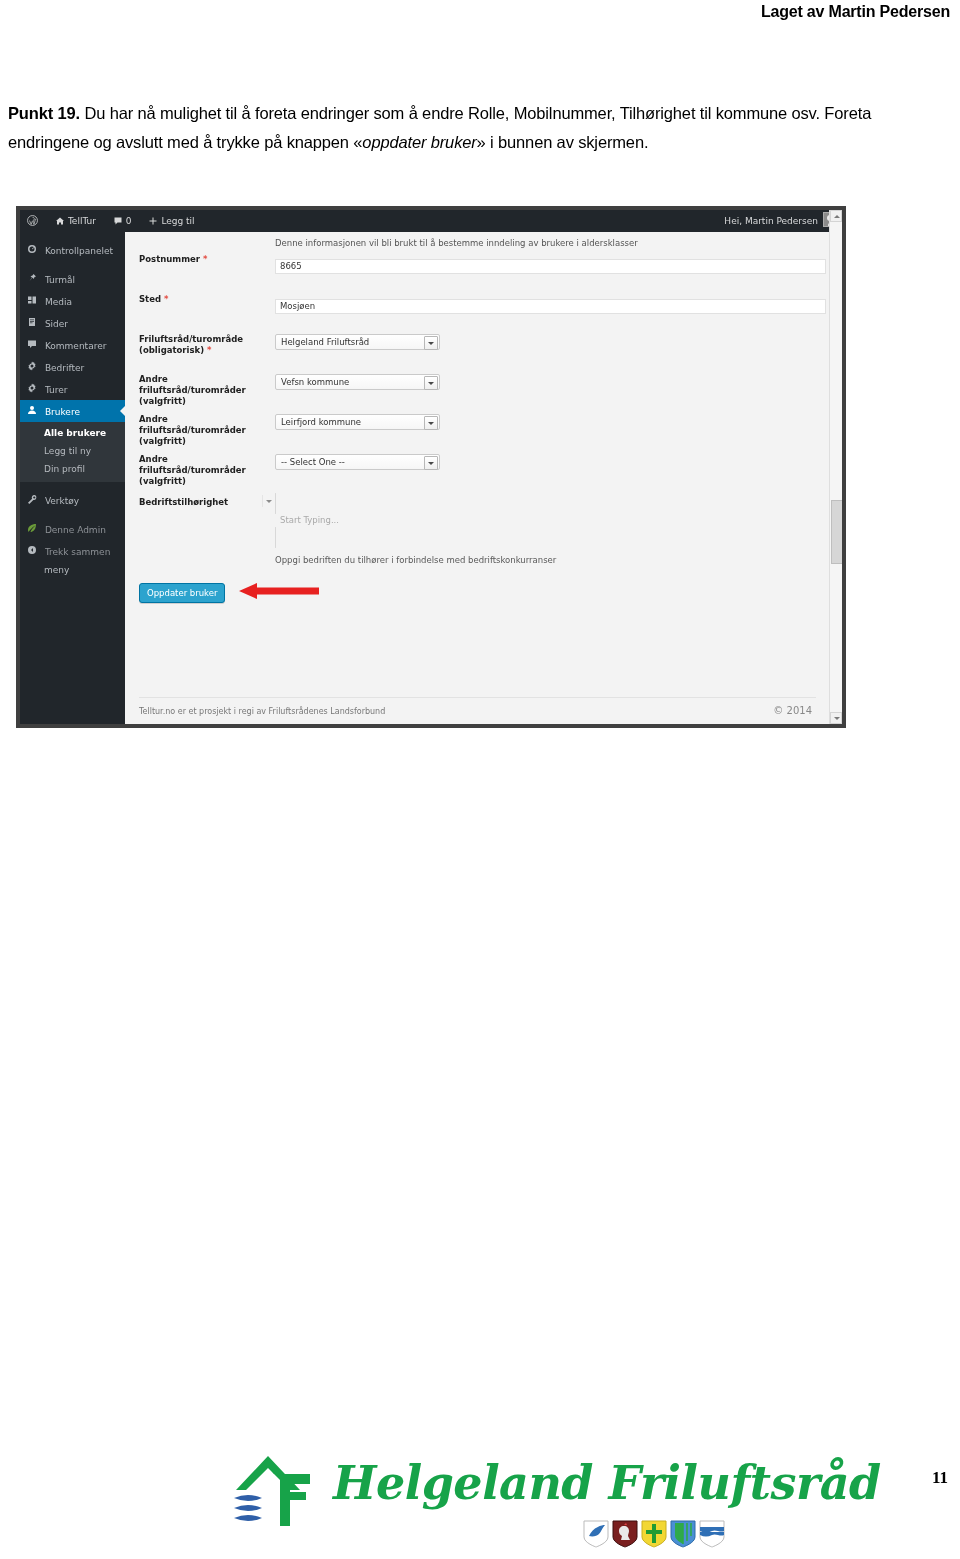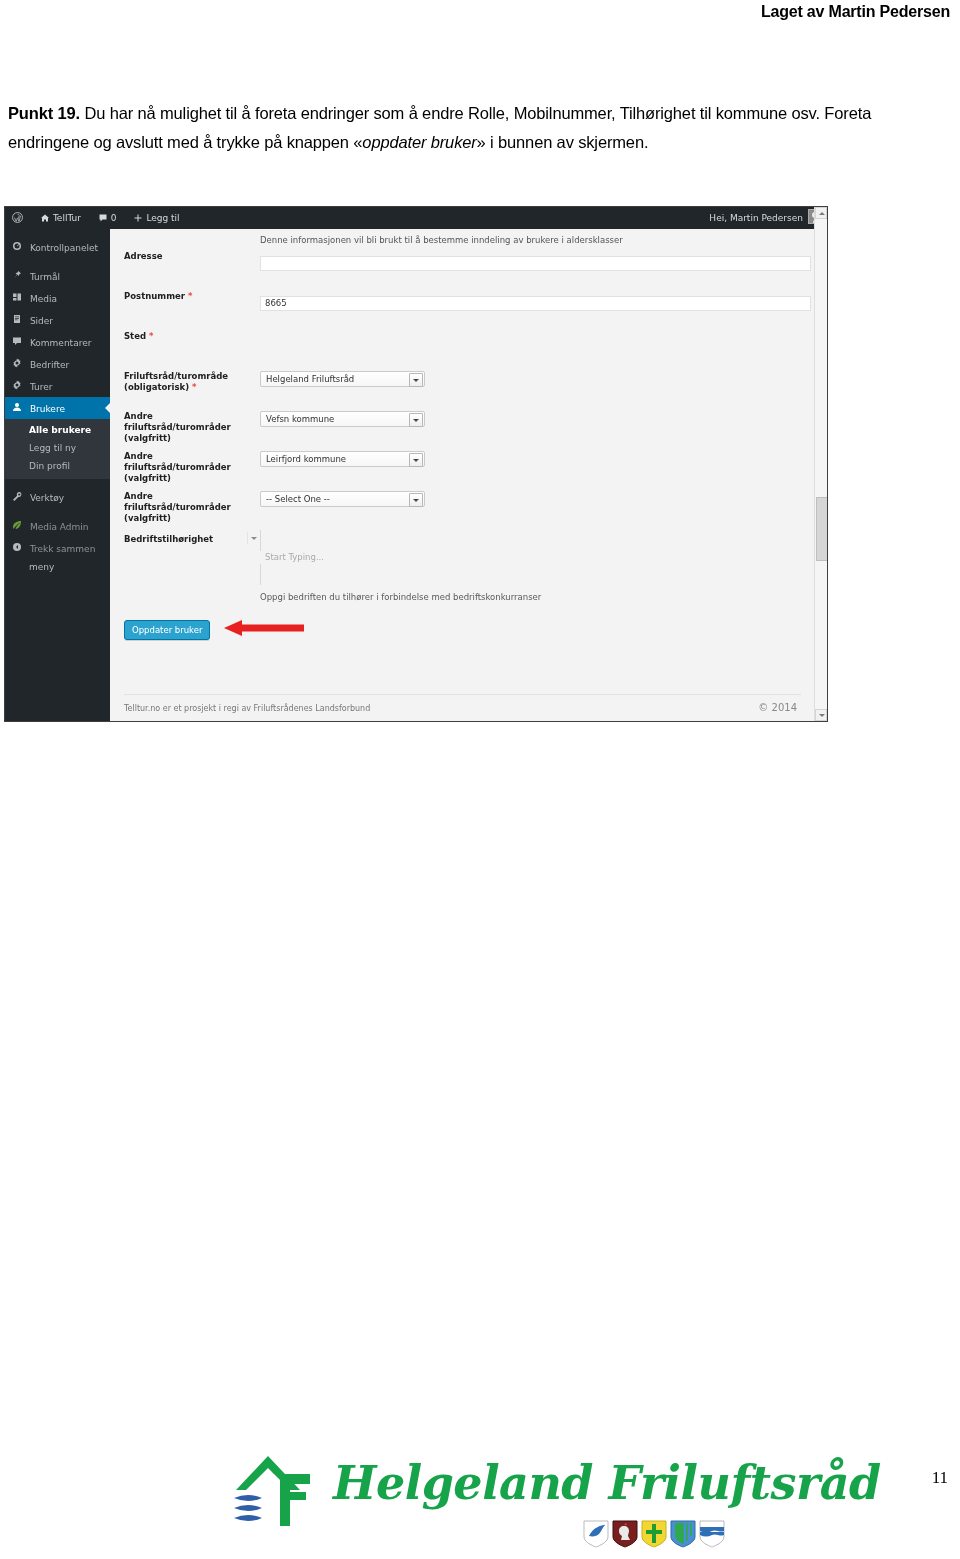--- a/index.html
+++ b/index.html
@@ -21,22 +21,22 @@
   
   .instruction{
     position:absolute;top:82px;left:8px;width:912px;
     font-size:16.5px;line-height:29px;color:#000;letter-spacing:-.15px;
   }
   .instruction b{font-weight:bold;}
   .instruction i{font-style:italic;}
 
   
   .shot{
-    position:absolute;left:4px;top:206px;width:822px;height:514px;
-    background:#f1f1f1;border:1px solid #404040;overflow:hidden;
+    position:absolute;left:16px;top:206px;width:822px;height:514px;
+    background:#f1f1f1;border:4px solid #404040;overflow:hidden;
     font-family:"DejaVu Sans", sans-serif;
     filter:contrast(1.02);
   }
   
   .adminbar{
     position:absolute;left:0;top:0;width:822px;height:22px;background:#23282d;
     color:#c3c4c5;font-size:9px;line-height:22px;white-space:nowrap;
   }
   .ab-item{display:inline-block;padding:0 7px;vertical-align:top;color:#d6d7d8;}
   .ab-item svg{vertical-align:-2px;}
@@ -165,20 +165,21 @@
   }
   .logo-text{
     position:absolute;left:105px;top:8px;
     font-family:"DejaVu Serif", serif;font-style:italic;font-weight:bold;
     font-size:46px;color:#17a349;letter-spacing:-.5px;white-space:nowrap;
   }
   .shields{position:absolute;left:355px;top:72px;width:145px;height:28px;}
   .page-num{
     position:absolute;right:12px;top:1468px;font-size:17px;color:#000;
     font-family:"Liberation Serif", serif;
+    font-weight:bold;
   }
 </style>
 </head>
 <body>
 
 <div class="doc-header">
   <span class="author">Laget av Martin Pedersen</span>
 </div>
 
 <p class="instruction">
@@ -322,63 +323,58 @@
     </div>
 
     <div class="menu-gap"></div>
 
     <div class="menu-item dim">
       <span class="mi-ico">
         <svg width="10" height="10" viewBox="0 0 20 20">
             <path d="M18 2C9 2 2 7 2 14c0 2 1 4 1 4S9 9 17 5c0 0-7 5-10 13 0 0 11 0 11-16z" fill="#6b9a3a"></path>
           </svg>
       </span>
-      <span class="mi-label">Media Admin</span>
+      <span class="mi-label">Denne Admin</span>
     </div>
 
     <div class="menu-item dim">
       <span class="mi-ico">
         <svg width="10" height="10" viewBox="0 0 20 20">
             <circle cx="10" cy="10" r="8" fill="#b4b9be"></circle>
             <path d="M12 6l-4 4 4 4z" fill="#23282d"></path>
           </svg>
       </span>
       <span class="mi-label">Trekk sammen</span>
     </div>
     <div class="collapse-label">meny</div>
   </div>
 
   <div class="content">
     <div class="content-scroll">
 
       <div class="intro-note">Denne informasjonen vil bli brukt til å bestemme inndeling av brukere i aldersklasser</div>
 
-      <div class="frow">
-        <div class="flabel">
-          <span>Adresse</span>
-        </div>
-        <div class="fctl">
-          <input class="txtinput" type="text" value="" style="">
-        </div>
-      </div>
 
       <div class="frow">
         <div class="flabel">
           <span>Postnummer</span>
           <span class="req">*</span>
         </div>
         <div class="fctl">
           <input class="txtinput" type="text" value="8665" style="">
         </div>
       </div>
 
       <div class="frow">
         <div class="flabel">
           <span>Sted</span>
           <span class="req">*</span>
+        </div>
+        <div class="fctl">
+          <input class="txtinput" type="text" value="Mosjøen" style="">
         </div>
       </div>
 
       <div class="frow">
         <div class="flabel">
           <span>Friluftsråd/turområde</span><br>
           <span>(obligatorisk)</span>
           <span class="req">*</span>
         </div>
         <div class="fctl">

